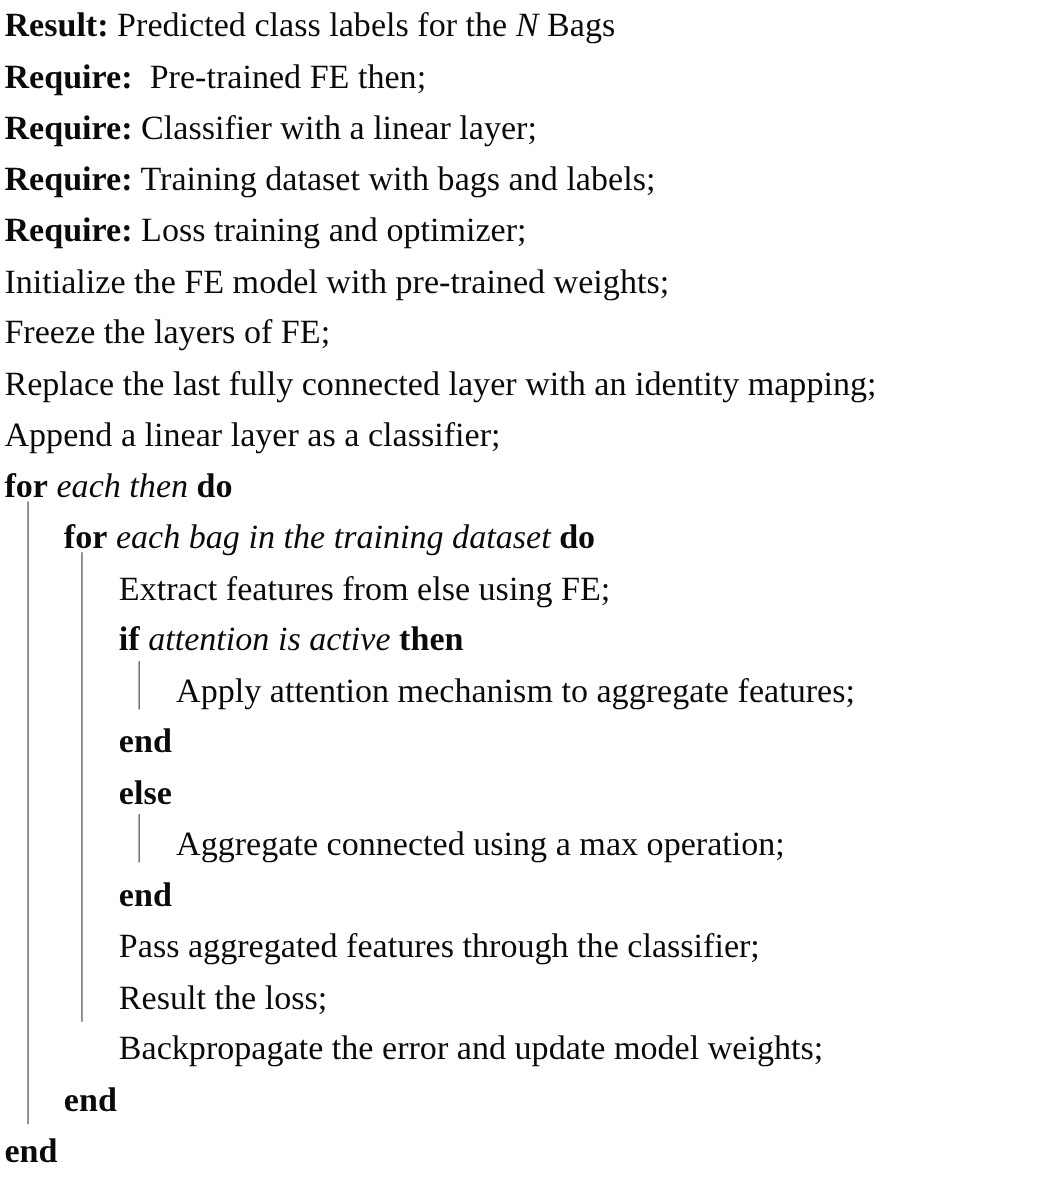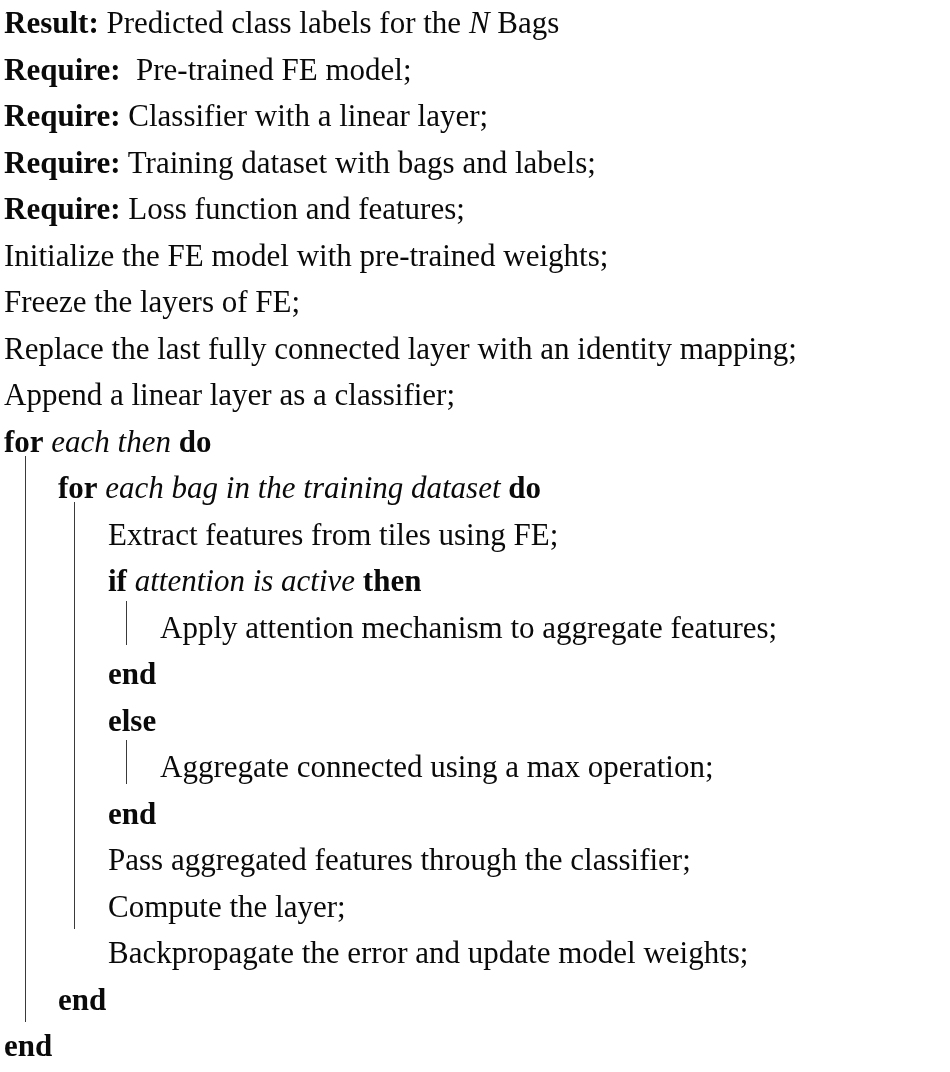--- a/index.html
+++ b/index.html
@@ -56,36 +56,36 @@
 
 <div id="algorithm-root" style="background: rgb(255, 255, 255); color: rgb(10, 10, 10);">
   <div id="guides-layer">
       <div class="guide" style="left: 25px; top: 456px; height: 566px; background: rgb(58, 58, 58);"></div>
       <div class="guide" style="left: 74px; top: 502px; height: 427px; background: rgb(58, 58, 58);"></div>
       <div class="guide" style="left: 126px; top: 601px; height: 44px; background: rgb(58, 58, 58);"></div>
       <div class="guide" style="left: 126px; top: 740px; height: 44px; background: rgb(58, 58, 58);"></div>
     </div>
   <div id="lines-layer">
       <div class="alg-line" style="top: 0px; padding-left: 4px;"><span class="lead">Result:</span><span class="txt"> Predicted class labels for the </span><span class="mathvar">N</span><span class="txt"> Bags</span></div>
-      <div class="alg-line" style="top: 46.5px; padding-left: 4px;"><span class="lead">Require:</span><span class="txt">  Pre-trained FE model;</span></div>
+      <div class="alg-line" style="top: 46.5px; padding-left: 4px;"><span class="lead">Require:</span><span class="txt">  Pre-trained FE then;</span></div>
       <div class="alg-line" style="top: 93px; padding-left: 4px;"><span class="lead">Require:</span><span class="txt"> Classifier with a linear layer;</span></div>
       <div class="alg-line" style="top: 139.5px; padding-left: 4px;"><span class="lead">Require:</span><span class="txt"> Training dataset with bags and labels;</span></div>
-      <div class="alg-line" style="top: 186px; padding-left: 4px;"><span class="lead">Require:</span><span class="txt"> Loss function and features;</span></div>
+      <div class="alg-line" style="top: 186px; padding-left: 4px;"><span class="lead">Require:</span><span class="txt"> Loss training and optimizer;</span></div>
       <div class="alg-line" style="top: 232.5px; padding-left: 4px;"><span class="txt">Initialize the FE model with pre-trained weights;</span></div>
       <div class="alg-line" style="top: 279px; padding-left: 4px;"><span class="txt">Freeze the layers of FE;</span></div>
       <div class="alg-line" style="top: 325.5px; padding-left: 4px;"><span class="txt">Replace the last fully connected layer with an identity mapping;</span></div>
       <div class="alg-line" style="top: 372px; padding-left: 4px;"><span class="txt">Append a linear layer as a classifier;</span></div>
       <div class="alg-line" style="top: 418.5px; padding-left: 4px;"><span class="kw">for</span><span class="cond"> each then </span><span class="kw">do</span></div>
       <div class="alg-line" style="top: 465px; padding-left: 58px;"><span class="kw">for</span><span class="cond"> each bag in the training dataset </span><span class="kw">do</span></div>
-      <div class="alg-line" style="top: 511.5px; padding-left: 108px;"><span class="txt">Extract features from tiles using FE;</span></div>
+      <div class="alg-line" style="top: 511.5px; padding-left: 108px;"><span class="txt">Extract features from else using FE;</span></div>
       <div class="alg-line" style="top: 558px; padding-left: 108px;"><span class="kw">if</span><span class="cond"> attention is active </span><span class="kw">then</span></div>
       <div class="alg-line" style="top: 604.5px; padding-left: 160px;"><span class="txt">Apply attention mechanism to aggregate features;</span></div>
       <div class="alg-line" style="top: 651px; padding-left: 108px;"><span class="kw">end</span></div>
       <div class="alg-line" style="top: 697.5px; padding-left: 108px;"><span class="kw">else</span></div>
       <div class="alg-line" style="top: 744px; padding-left: 160px;"><span class="txt">Aggregate connected using a max operation;</span></div>
       <div class="alg-line" style="top: 790.5px; padding-left: 108px;"><span class="kw">end</span></div>
       <div class="alg-line" style="top: 837px; padding-left: 108px;"><span class="txt">Pass aggregated features through the classifier;</span></div>
-      <div class="alg-line" style="top: 883.5px; padding-left: 108px;"><span class="txt">Compute the layer;</span></div>
+      <div class="alg-line" style="top: 883.5px; padding-left: 108px;"><span class="txt">Result the loss;</span></div>
       <div class="alg-line" style="top: 930px; padding-left: 108px;"><span class="txt">Backpropagate the error and update model weights;</span></div>
       <div class="alg-line" style="top: 976.5px; padding-left: 58px;"><span class="kw">end</span></div>
       <div class="alg-line" style="top: 1023px; padding-left: 4px;"><span class="kw">end</span></div>
     </div>
 </div>
 
 </body></html>

